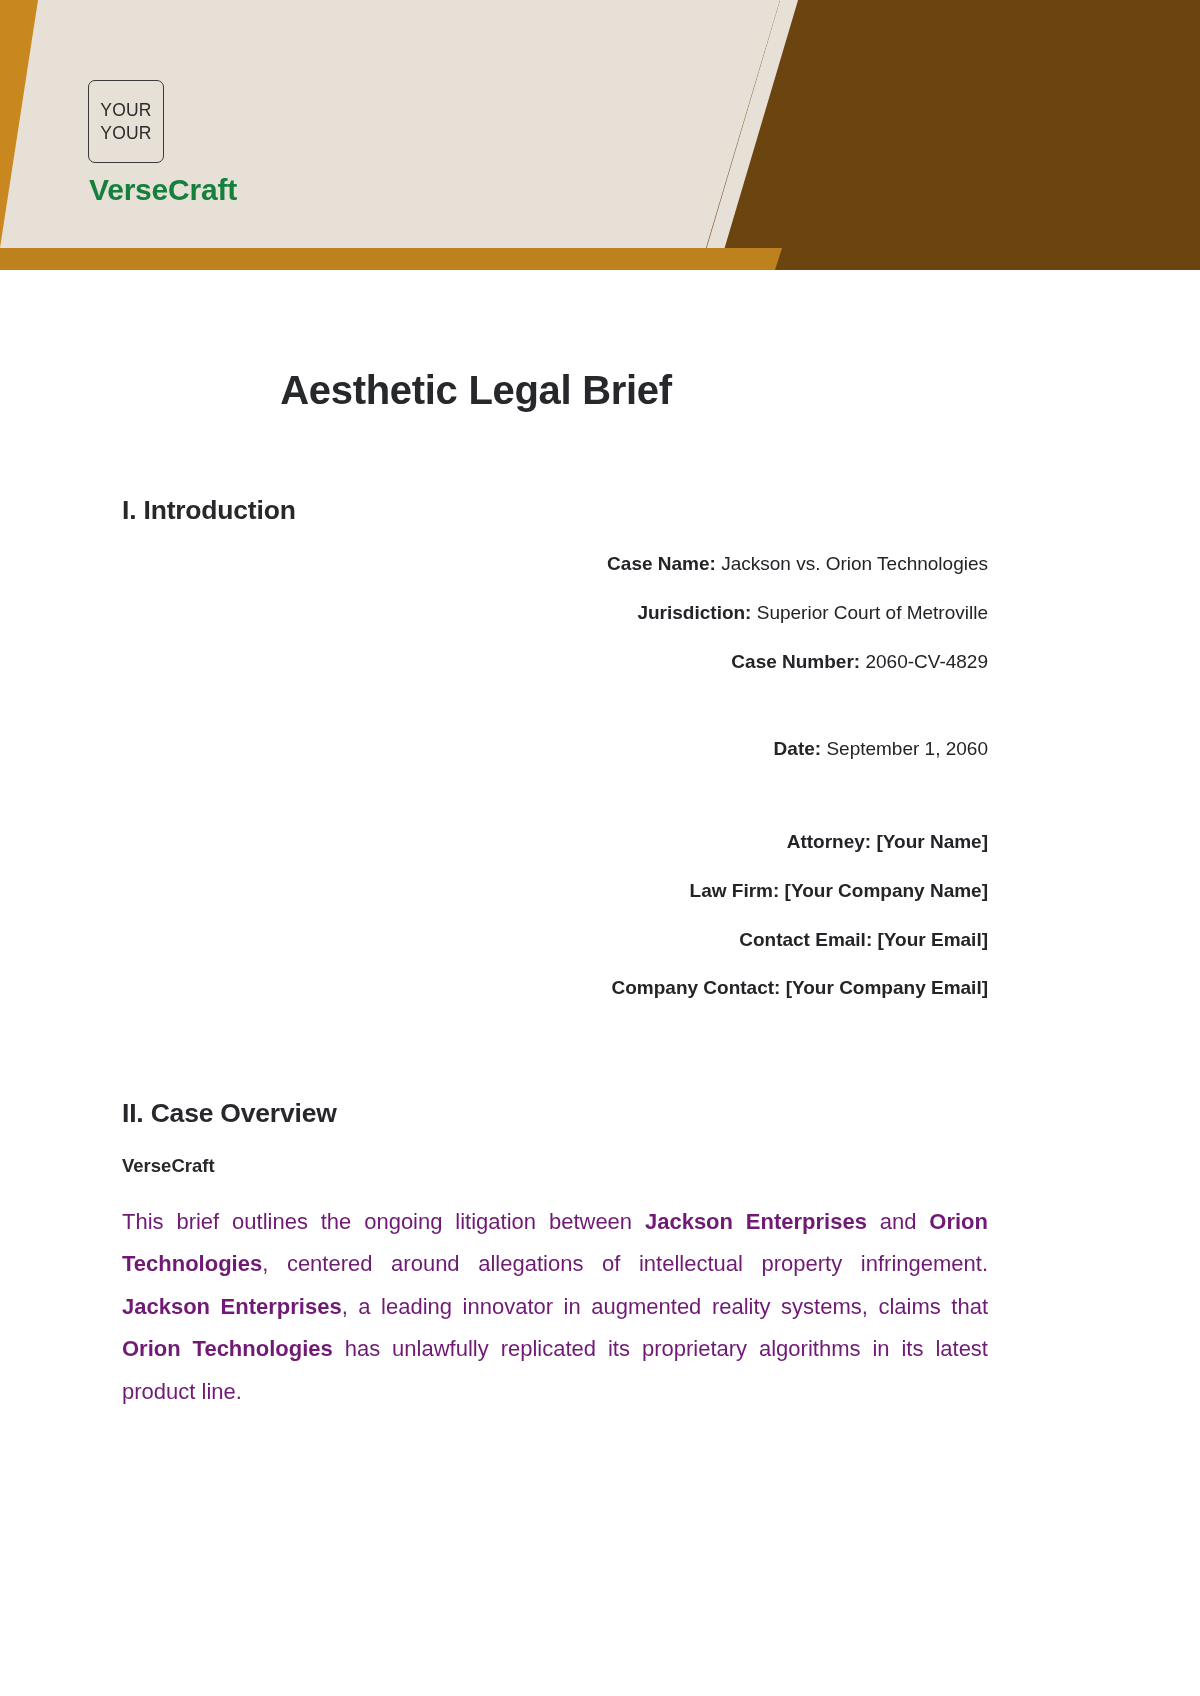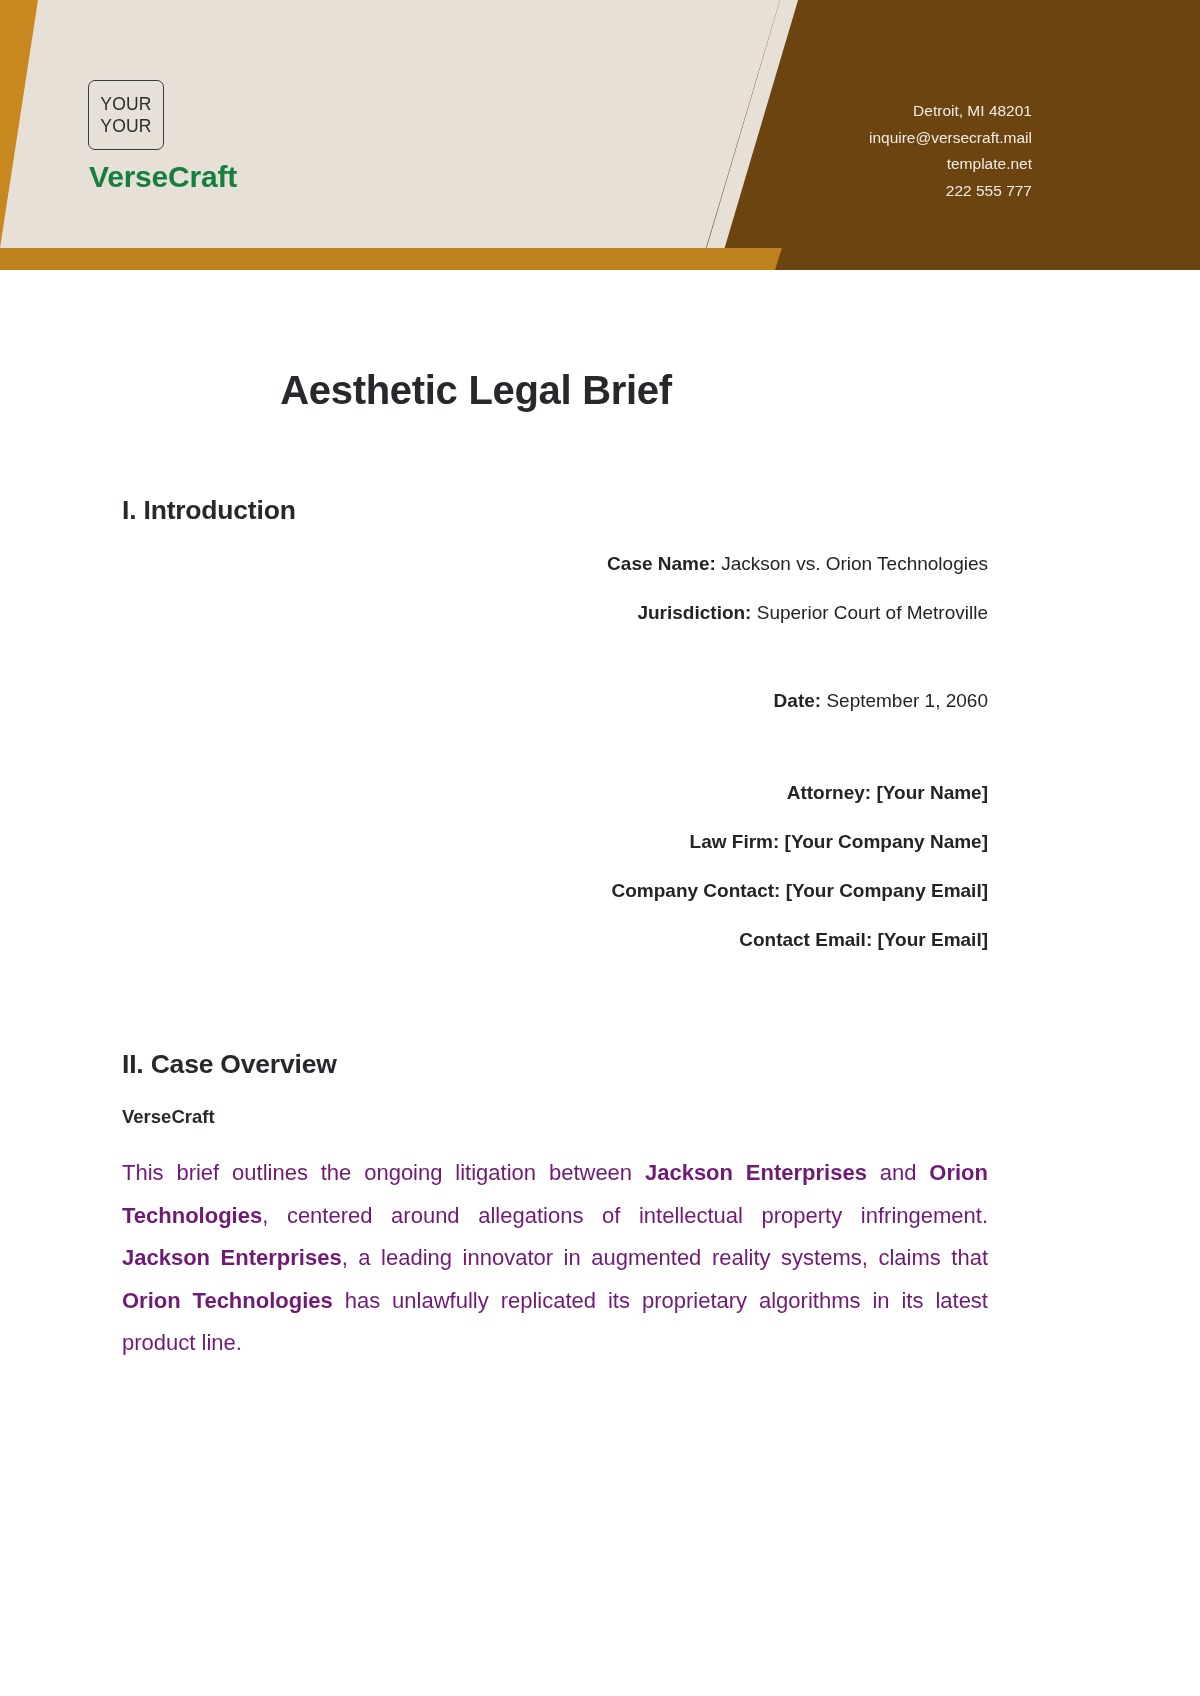--- a/index.html
+++ b/index.html
@@ -45,21 +45,21 @@
     transform:skewX(-16.5deg); transform-origin:top left;
   }
   .stripe.s1 { left:700px;  width:14px; background:#e9a227; }
   .stripe.s2 { left:722px;  width:22px; background:#e7e0d7; }
   .stripe.s3 { left:752px;  width:26px; background:#c8871f; }
   .stripe.s4 { left:786px;  width:18px; background:#e7e0d7; }
 
   
   .logo-wrap { position:absolute; left:88px; top:80px; }
   .logo-box {
-    width:76px; height:70px;
+    width:76px; height:83px;
     border:1.4px solid #3a3a3a; border-radius:7px;
     display:flex; flex-direction:column; align-items:center; justify-content:center;
     background:transparent;
   }
   .logo-box span {
     font-size:17.5px; font-weight:400; color:#2c2c2c;
     letter-spacing:.2px; line-height:1.28;
   }
   .brand {
     margin-top:10px; margin-left:1px;
@@ -123,53 +123,50 @@
     <div class="hdr-gold-bottom"></div>
 
     <div class="logo-wrap">
       <div class="logo-box">
         <span>YOUR</span>
         <span>YOUR</span>
       </div>
       <div class="brand">VerseCraft</div>
     </div>
 
-    <div class="contact">
-      <div>Detroit, MI 48201</div>
-      <div>inquire@versecraft.mail</div>
-      <div>template.net</div>
-      <div>222 555 777</div>
-    </div>
   </div>
 
   <div class="doc-title">Aesthetic Legal Brief</div>
 
   <div class="content">
 
     <h2 class="sec">I. Introduction</h2>
 
     <p class="kv">
       <b>Case Name:</b><span> Jackson vs. Orion Technologies</span>
     </p>
     <p class="kv">
       <b>Jurisdiction:</b><span> Superior Court of Metroville</span>
     </p>
+    <p class="kv">
+      <b>Case Number:</b><span> 2060-CV-4829</span>
+    </p>
 
     <div class="gap-lg"></div>
 
     <p class="kv">
       <b>Date:</b><span> September 1, 2060</span>
     </p>
 
     <div class="gap-xl"></div>
 
     <p class="kv allbold">Attorney: [Your Name]</p>
     <p class="kv allbold">Law Firm: [Your Company Name]</p>
+    <p class="kv allbold">Contact Email: [Your Email]</p>
     <p class="kv allbold">Company Contact: [Your Company Email]</p>
-    <p class="kv allbold">Contact Email: [Your Email]</p>
 
     <div class="gap-sec"></div>
 
     <h2 class="sec">II. Case Overview</h2>
     <h3 class="sub">VerseCraft</h3>
 
     <p class="body" id="bg-paragraph"><span>This brief outlines the ongoing litigation between </span><b>Jackson Enterprises</b><span> and </span><b>Orion Technologies</b><span>, centered around allegations of intellectual property infringement. </span><b>Jackson Enterprises</b><span>, a leading innovator in augmented reality systems, claims that </span><b>Orion Technologies</b><span> has unlawfully replicated its proprietary algorithms in its latest product line.</span></p>
 
   </div>
 </div>

